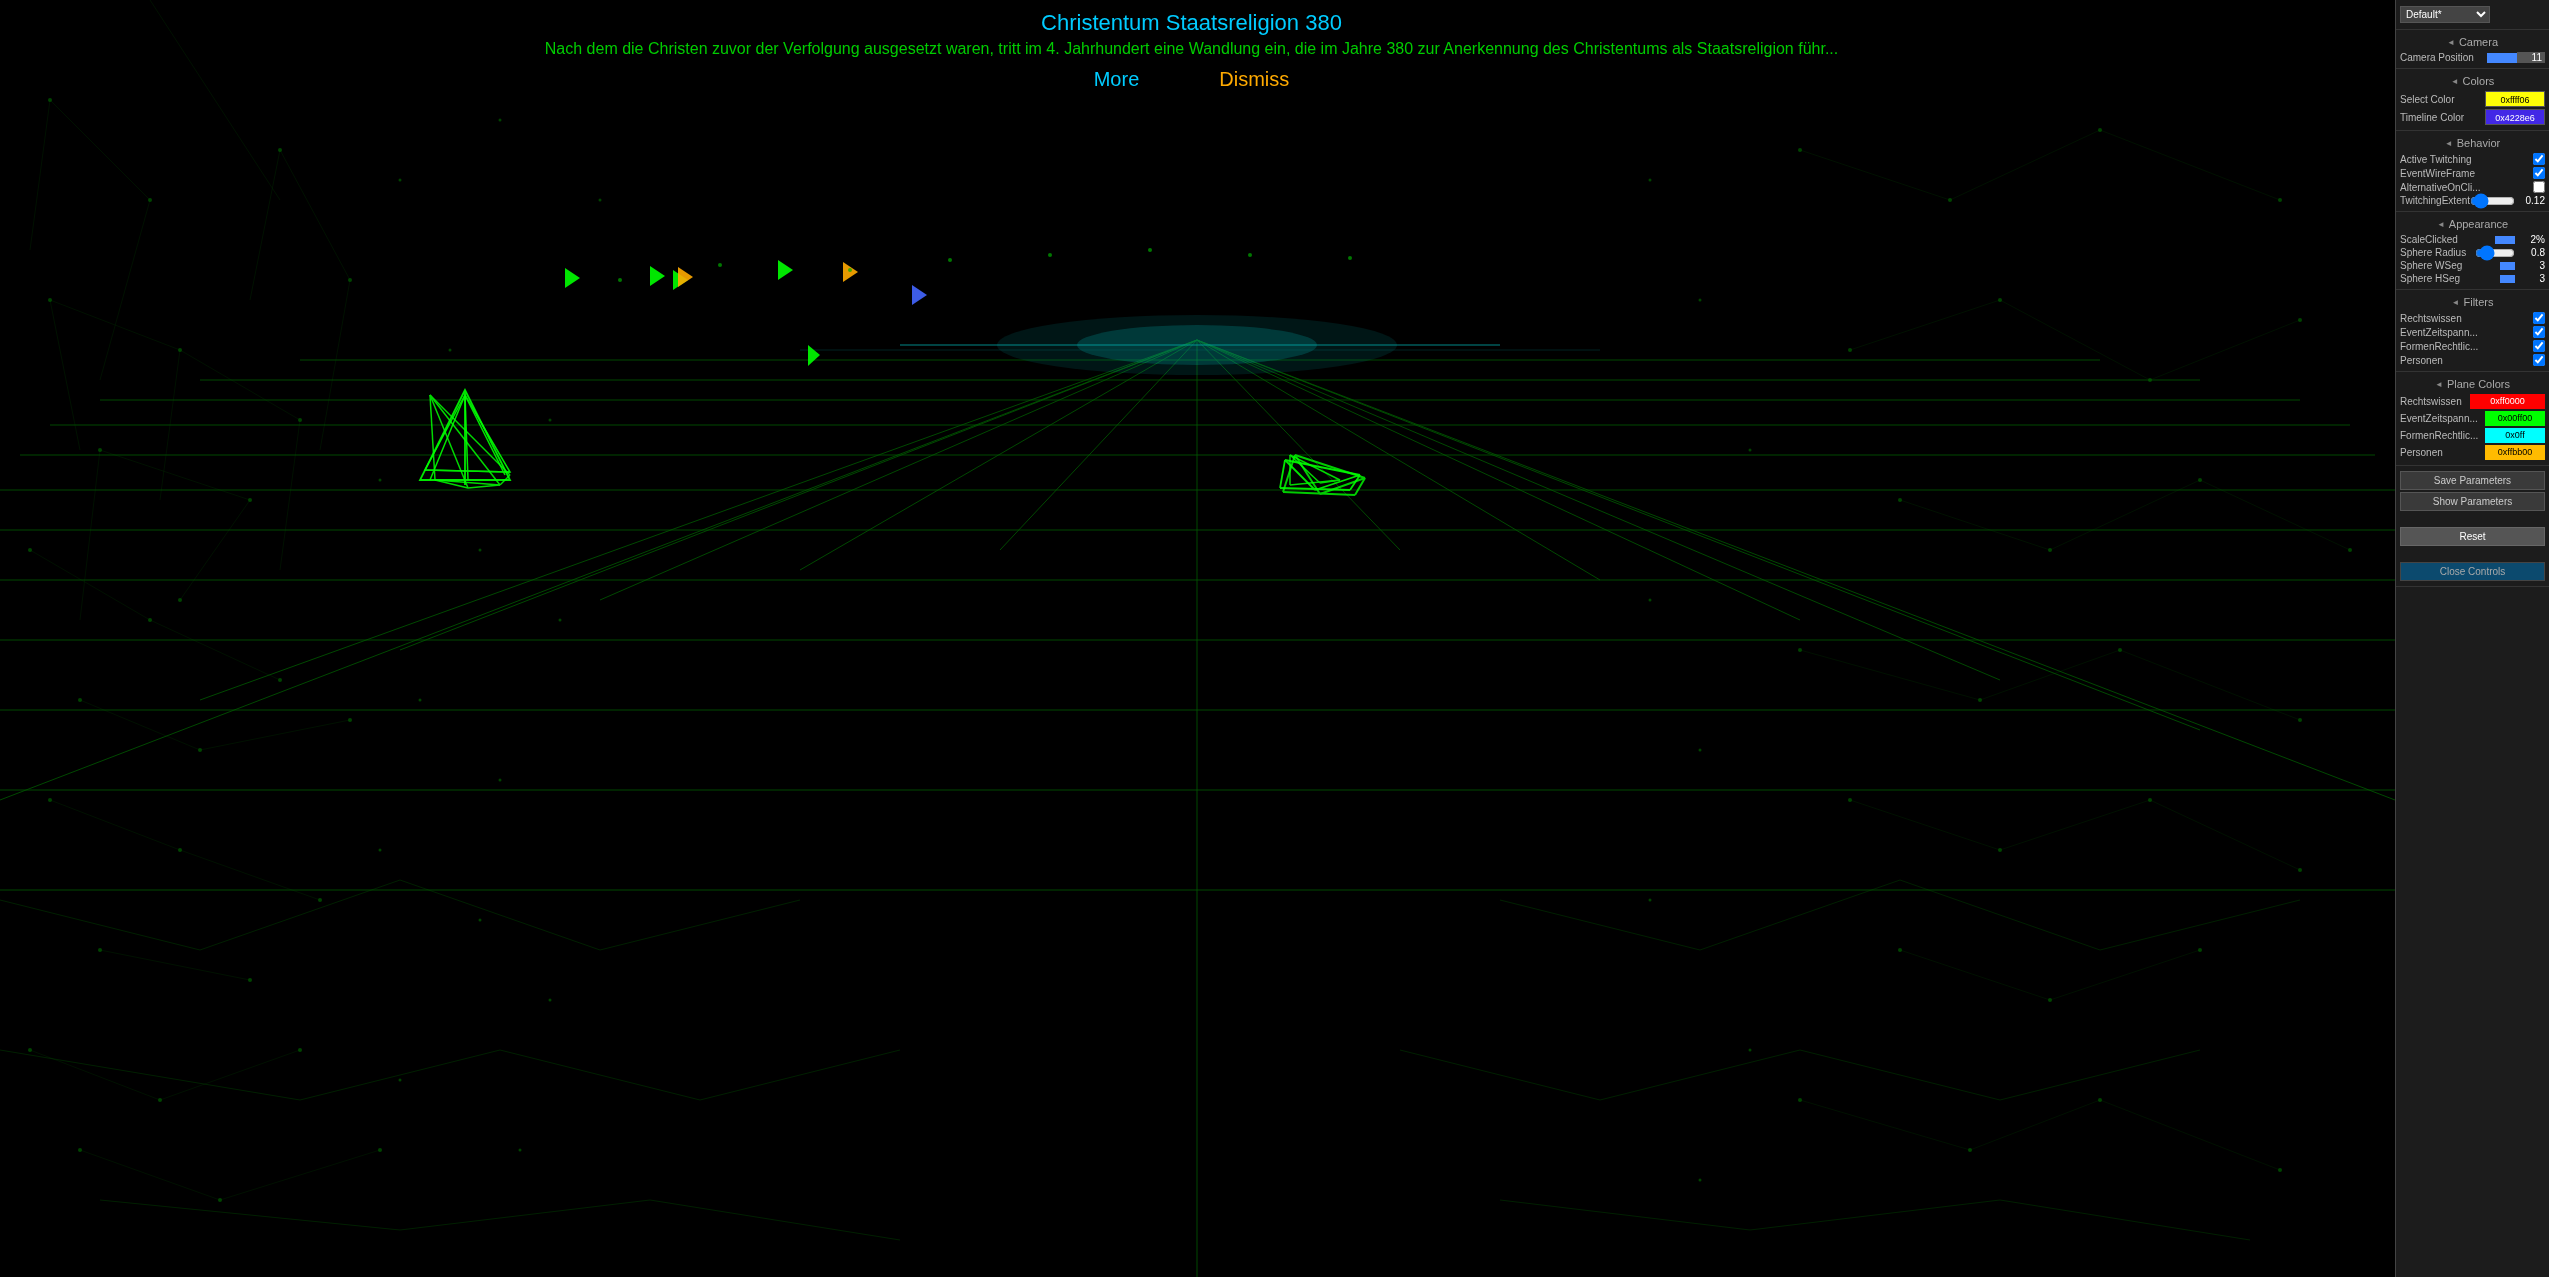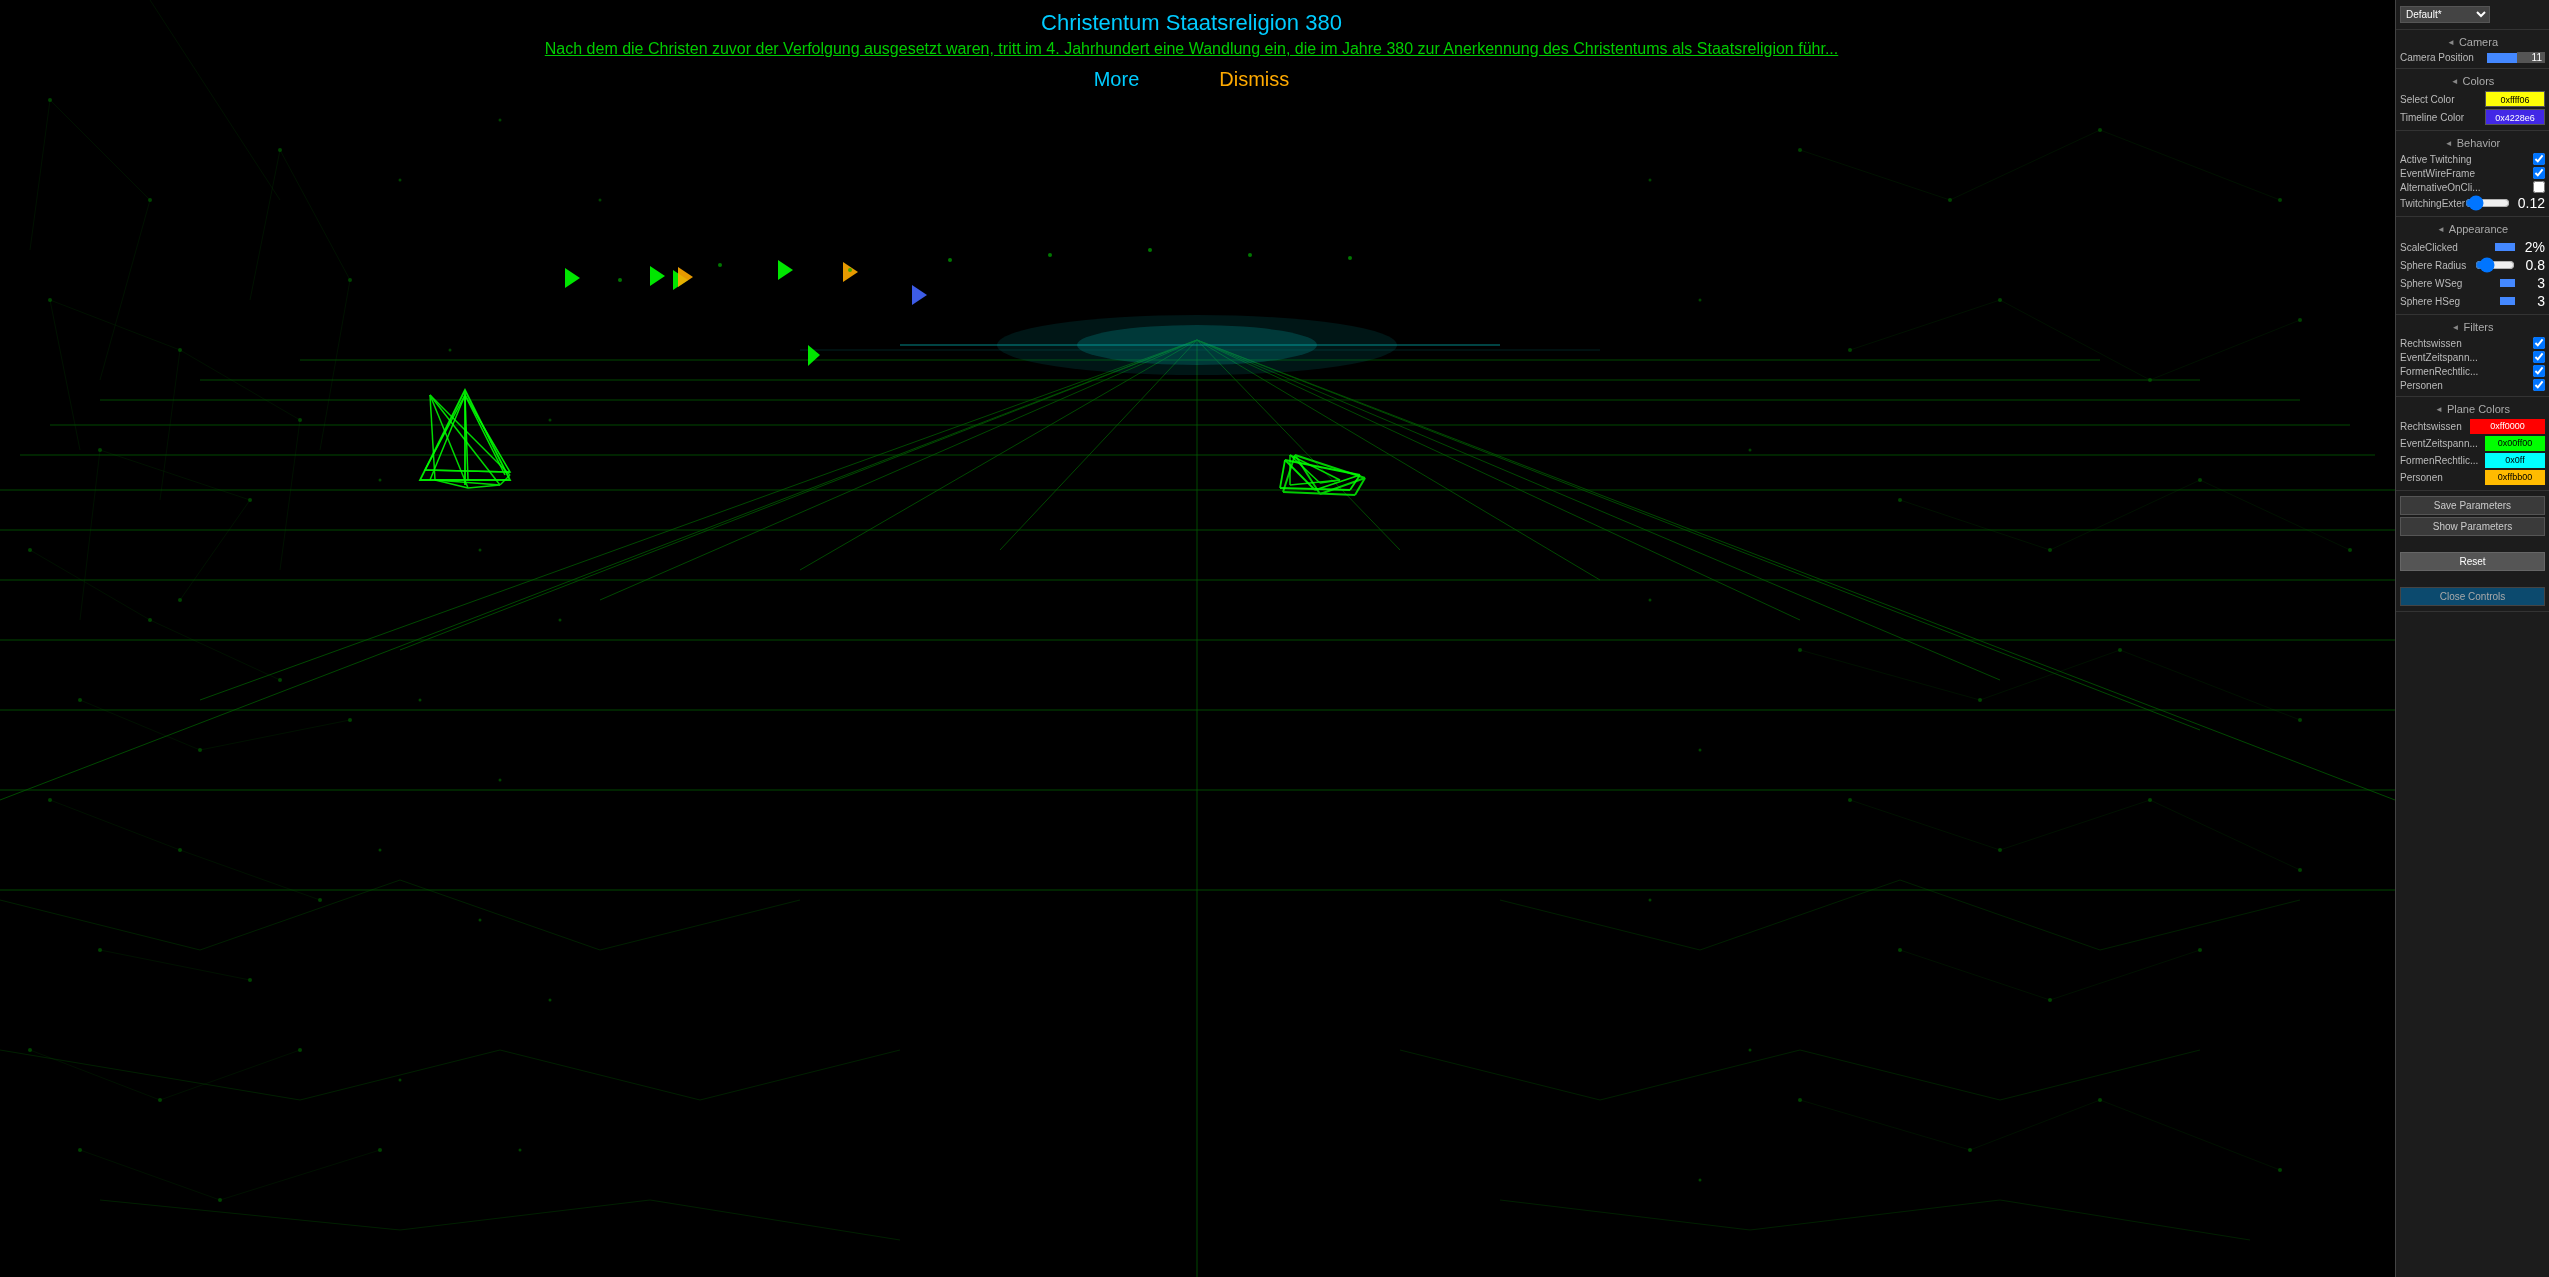--- a/index.html
+++ b/index.html
@@ -44,21 +44,20 @@
       font-size: 22px;
       font-weight: normal;
       text-align: center;
     }
     .event-desc {
       color: #00cc00;
       font-size: 16px;
       text-align: center;
       margin-top: 4px;
       padding: 0 20px;
-      text-decoration: underline;
     }
     .event-buttons {
       display: flex;
       justify-content: center;
       gap: 80px;
       margin-top: 10px;
     }
     .btn-more {
       color: #00ccff;
       font-size: 20px;
@@ -157,21 +156,21 @@
       display: flex;
       align-items: center;
       justify-content: space-between;
       margin: 2px 0;
     }
     .slider-row input[type=range] {
       width: 50px;
       height: 8px;
     }
     .slider-val {
-      font-size: 14px;
+      font-size: 10px;
       color: #fff;
       min-width: 22px;
       text-align: right;
       margin-left: 8px;
     }
 
     .dropdown-row {
       display: flex;
       align-items: center;
       margin: 3px 0;

